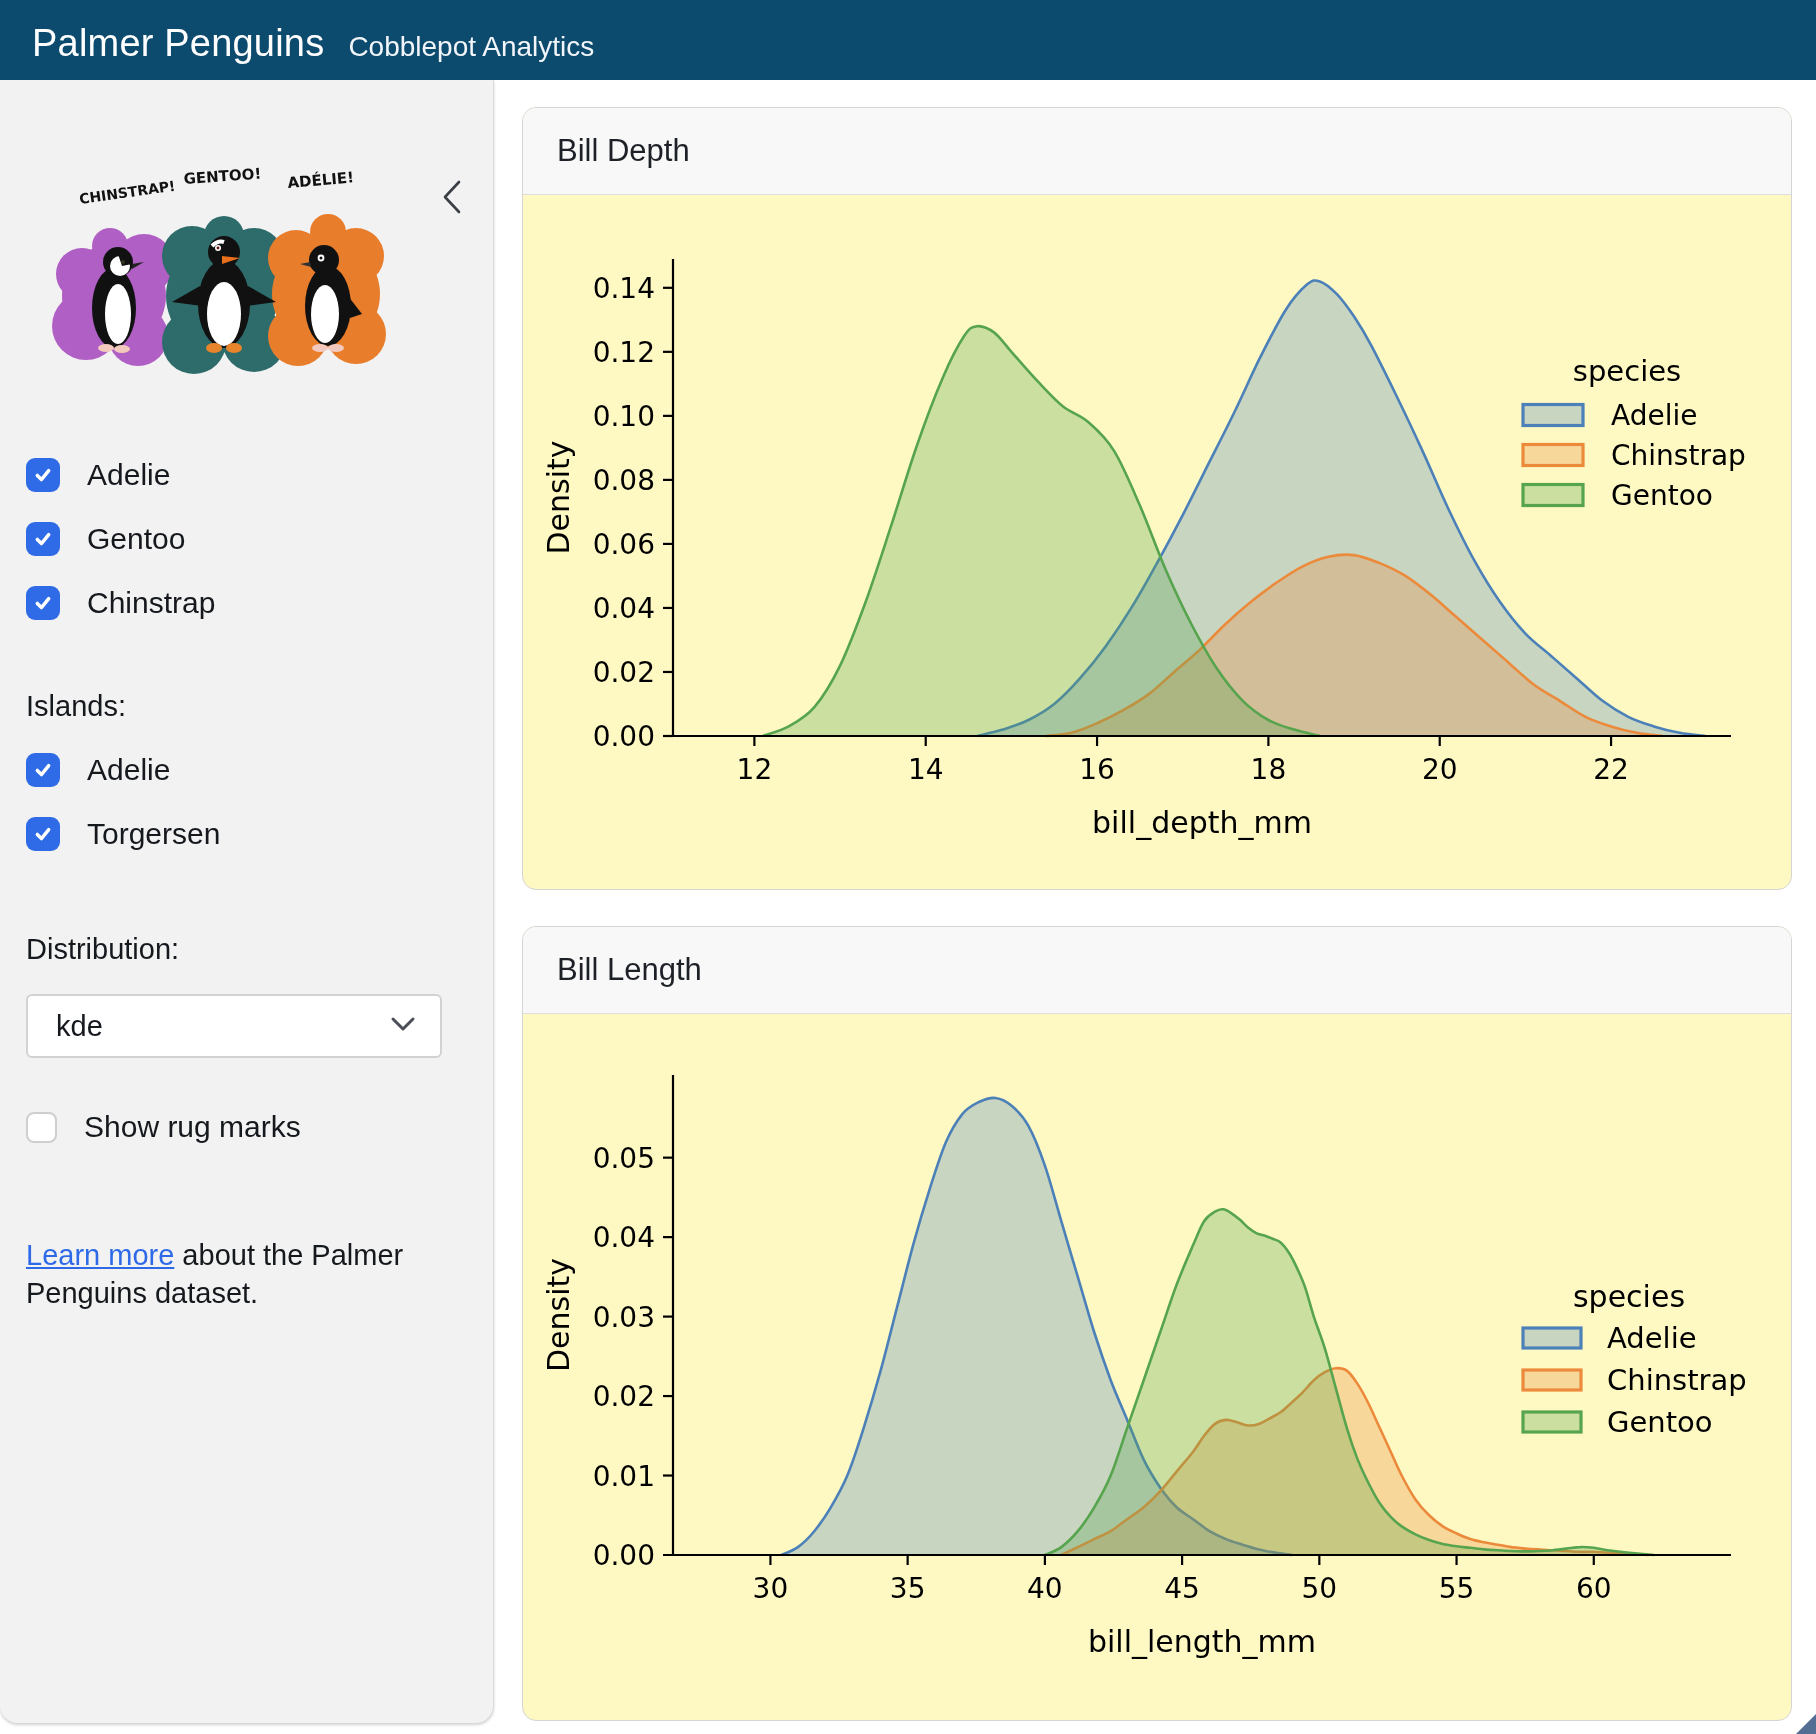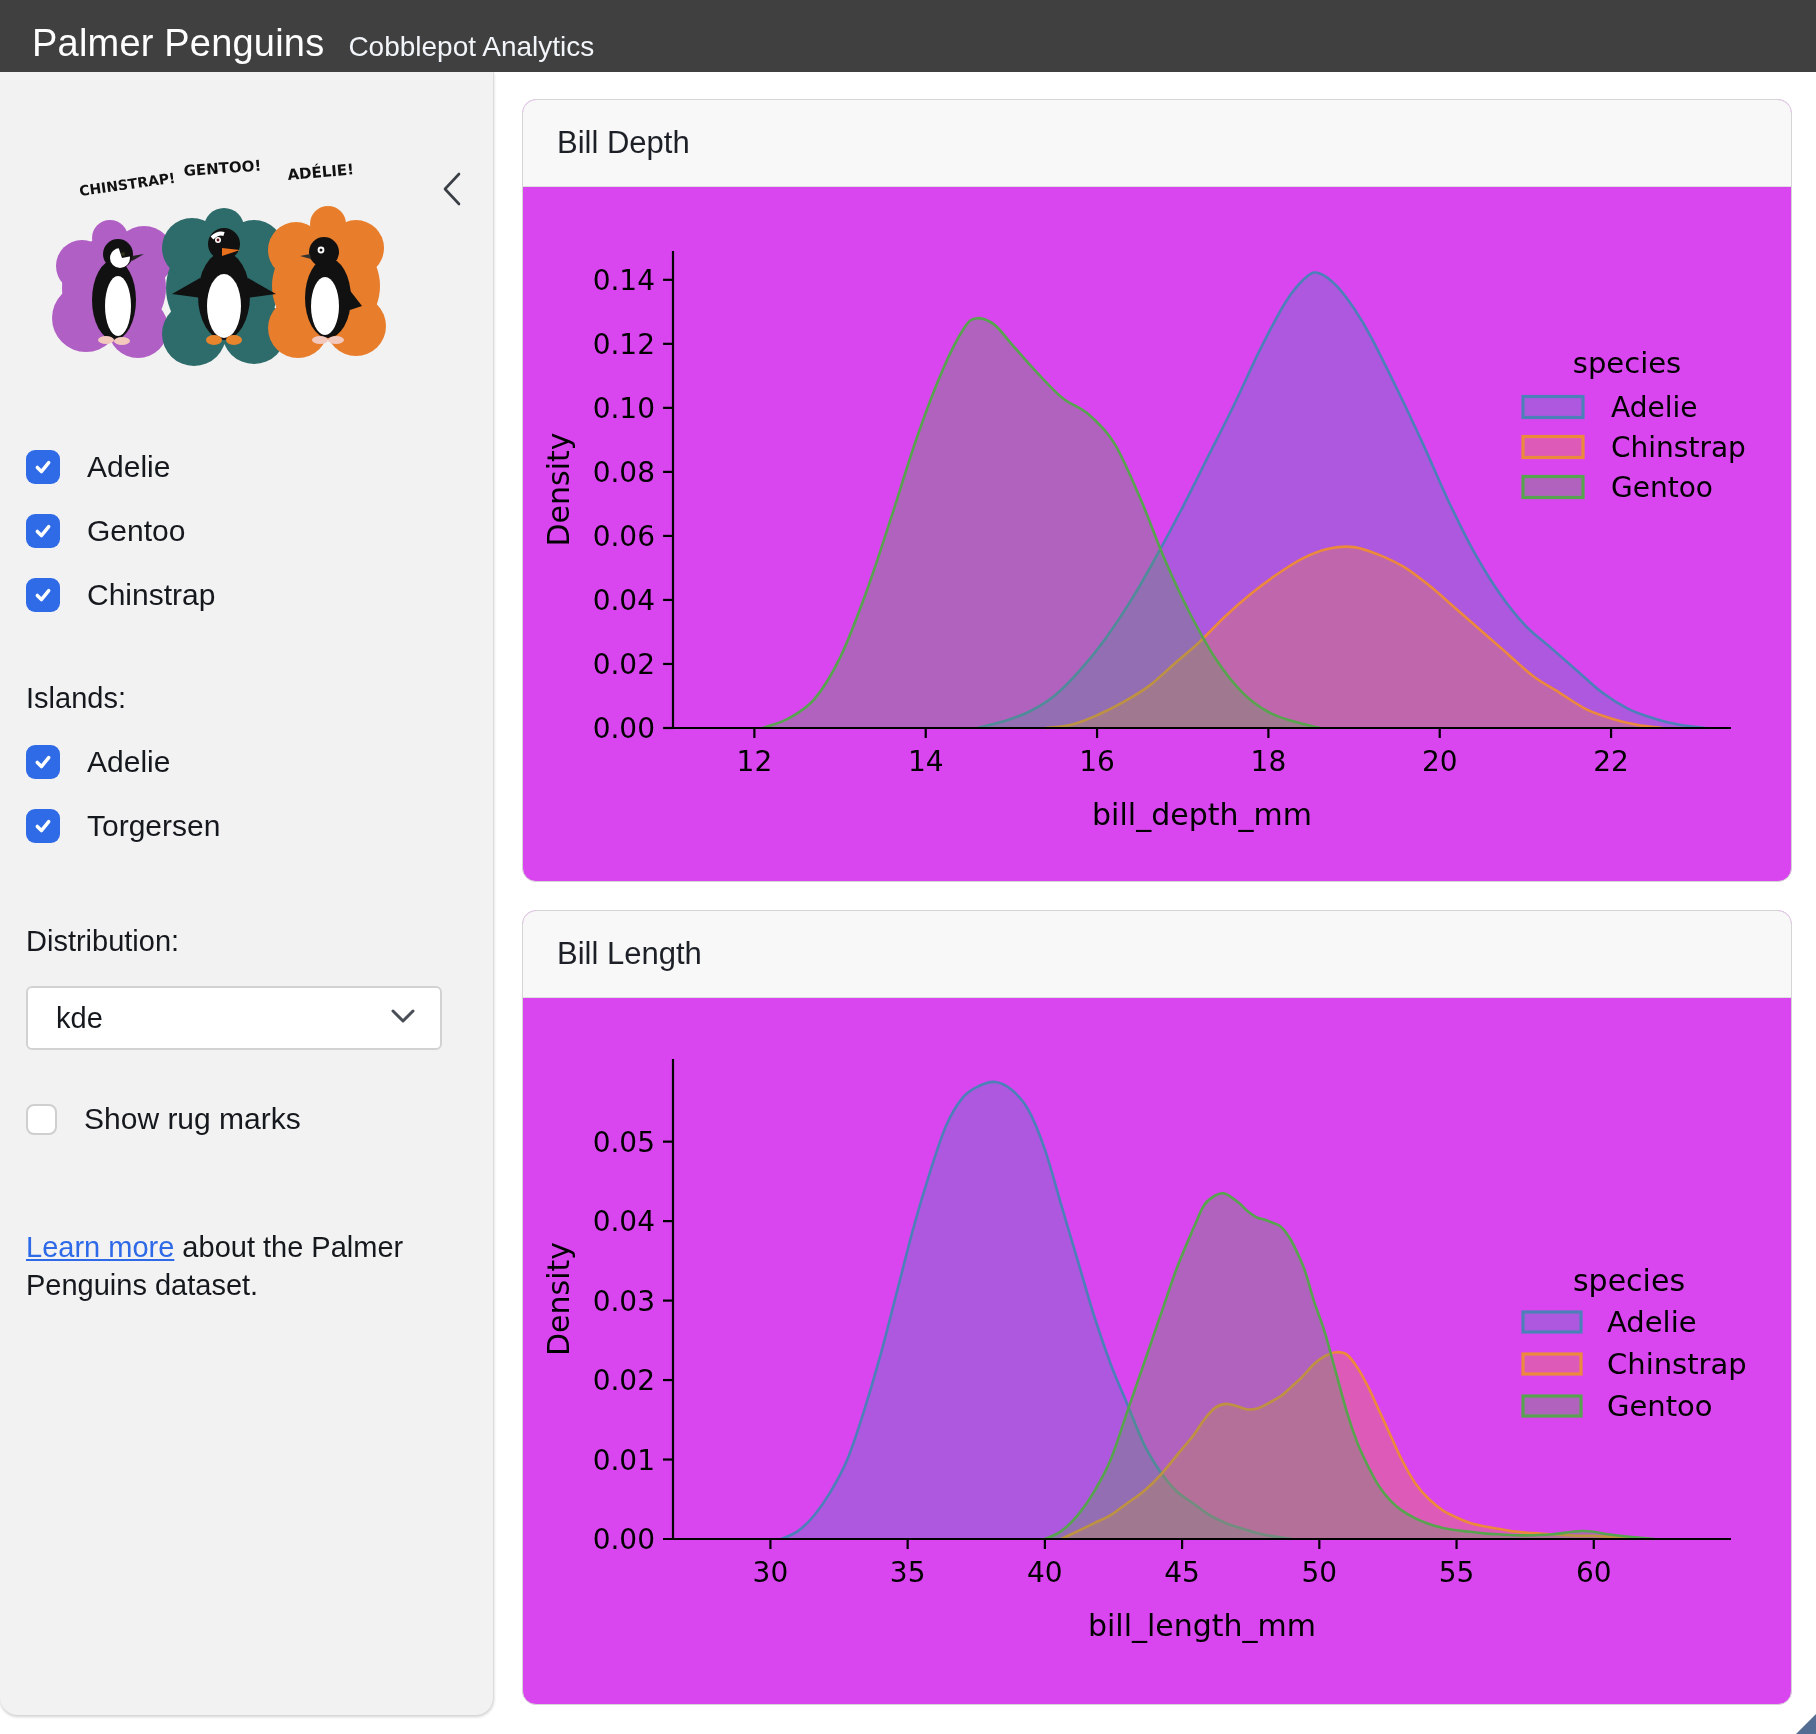--- a/index.html
+++ b/index.html
@@ -1,19 +1,19 @@
 <!DOCTYPE html>
 <html><head>
 <meta charset="utf-8">
 <style>
   html,body{margin:0;padding:0;background:#fff;}
   body{width:1816px;height:1734px;font-family:"Liberation Sans",sans-serif;position:relative;overflow:hidden;}
 
   
-  .topbar{height:72px;background:#404040;display:flex;align-items:baseline;padding:0 0 0 32px;box-sizing:border-box;}
+  .topbar{height:80px;background:#0c4a6e;display:flex;align-items:baseline;padding:0 0 0 32px;box-sizing:border-box;}
   .topbar-inner{display:flex;align-items:baseline;gap:24px;transform:translateY(22px);}
   .app-title{color:#fff;font-size:38px;font-weight:500;letter-spacing:.2px;}
   .app-subtitle{color:#f2f5f9;font-size:28px;font-weight:400;}
 
   
   .layout{display:flex;align-items:stretch;}
   .sidebar{width:494px;min-width:494px;height:1643px;background:#f2f2f2;border-right:1px solid #dcdcdc;border-radius:0 0 18px 18px;box-shadow:0 2px 3px rgba(0,0,0,.18);position:relative;box-sizing:border-box;padding:0 26px 0 26px;}
   .main{flex:1;padding:27px 25px 0 28px;box-sizing:border-box;background:#fff;}
 
   
@@ -30,21 +30,21 @@
   .cb-label{font-size:30px;color:#15181d;}
   .sec-dist{margin-top:82px;}
   .select{margin-top:-2px;width:416px;height:64px;background:#fff;border:2px solid #d2d2d2;border-radius:6px;display:flex;align-items:center;justify-content:space-between;padding:0 24px 0 28px;box-sizing:border-box;cursor:pointer;}
   .select-value{font-size:29px;color:#15181d;}
   .rug-row{margin-top:52px;}
   .rug-row .cbx{width:31px;height:31px;border-radius:8px;}
   .learn{margin-top:92px;font-size:29px;color:#15181d;line-height:1.32;width:390px;}
   .learn a{color:#2e6ae8;text-decoration:underline;cursor:pointer;}
 
   
-  .card{border:1px solid #d5d5d5;border-radius:14px;background:#d946ef;overflow:hidden;margin-bottom:28px;}
+  .card{border:1px solid #d5d5d5;border-radius:14px;background:#fef9c3;overflow:hidden;margin-bottom:36px;}
   .card-header{background:#f8f8f8;border-bottom:1px solid #dedede;padding:0 34px;height:86px;display:flex;align-items:center;font-size:31px;color:#1d2127;}
   .card-body{padding:6px 0 0 0;}
   svg.chart{display:block;width:1268px;}
   svg text{font-family:"DejaVu Sans",sans-serif;}
 
   
   .grip{position:absolute;right:0;bottom:0;width:0;height:0;border-style:solid;border-width:0 0 20px 20px;border-color:transparent transparent #546e93 transparent;}
 </style>
 </head>
 <body>

